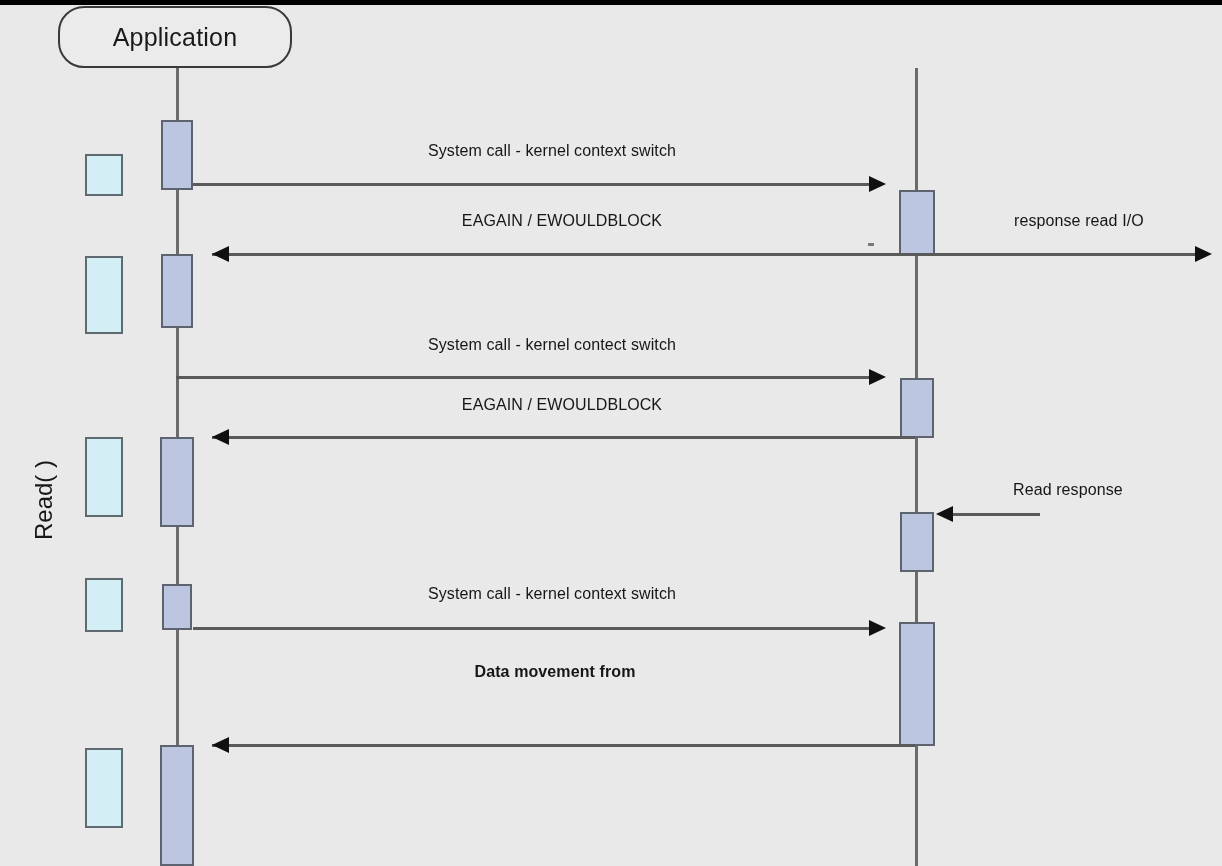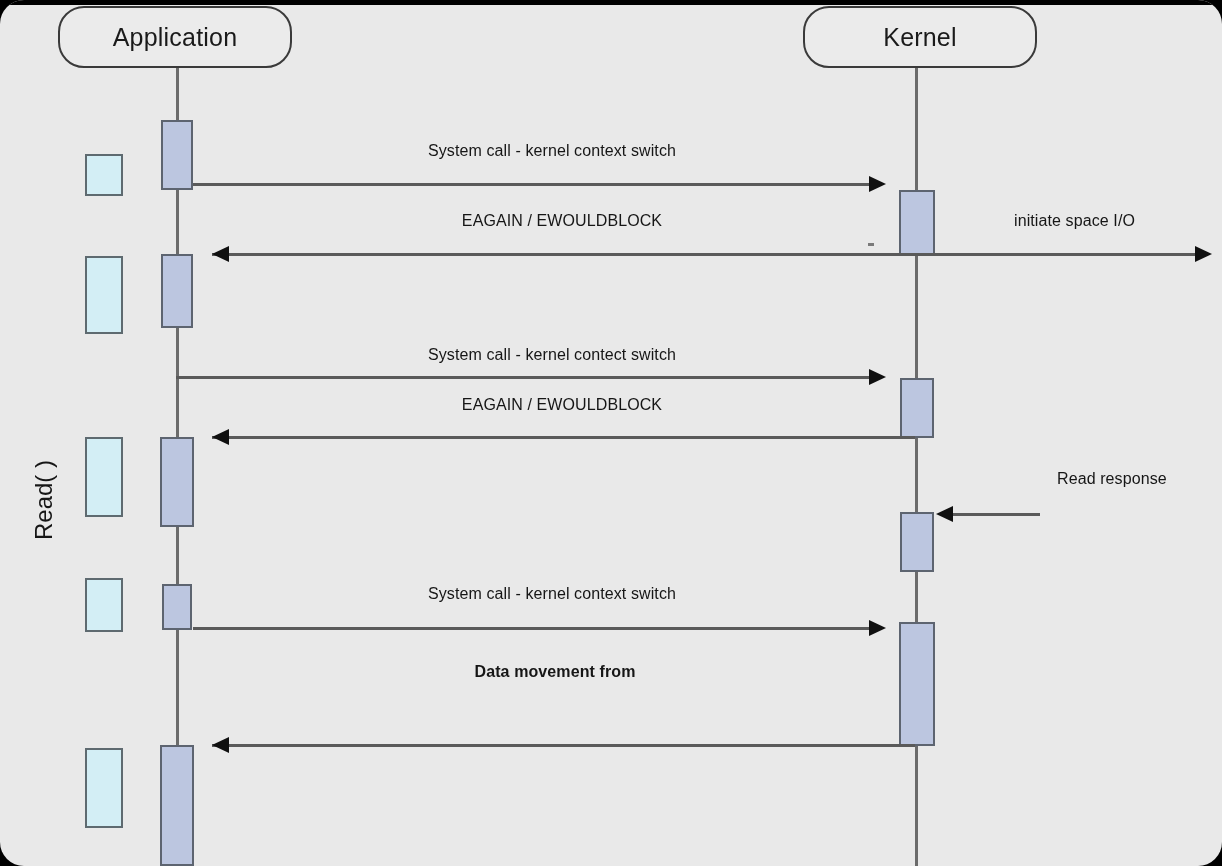--- a/index.html
+++ b/index.html
@@ -6,21 +6,20 @@
   body{
     width:1222px;height:866px;
     background:#000;
     font-family:"Liberation Sans","DejaVu Sans",sans-serif;
     overflow:hidden;
   }
   #canvas{
     position:absolute;left:0;top:0;width:1222px;height:866px;
     background:#e9e9e9;
     overflow:hidden;
-    border-radius:24px;
   }
   #topstrip{
     position:absolute;left:0;top:0;width:1222px;height:5px;background:#000;z-index:40;
   }
 
   
   .head{
     position:absolute;
     box-sizing:border-box;
     background:#ebebeb;
@@ -112,23 +111,20 @@
 <body>
 
 <div id="canvas">
 
   <div id="topstrip"></div>
 
   <div class="head" style="left:58px;top:6px;width:234px;height:62px;">
     <span>Application</span>
   </div>
 
-  <div class="head" style="left:803px;top:6px;width:234px;height:62px;">
-    <span>Kernel</span>
-  </div>
 
   <div class="stem" style="left:176px;top:68px;height:798px;"></div>
   <div class="stem" style="left:915px;top:68px;height:798px;"></div>
 
   <div class="vlabel" style="left:30px;top:540px;">Read( )</div>
 
   <div class="cyan" style="left:85px;top:154px;width:38px;height:42px;"></div>
   <div class="cyan" style="left:85px;top:256px;width:38px;height:78px;"></div>
   <div class="cyan" style="left:85px;top:437px;width:38px;height:80px;"></div>
   <div class="cyan" style="left:85px;top:578px;width:38px;height:54px;"></div>
@@ -148,33 +144,33 @@
   <div class="tick" style="left:868px;top:243px;"></div>
 
   <div class="msglabel ctr" style="left:552px;top:142px;">System call - kernel context switch</div>
   <div class="msgline" style="left:193px;top:183px;width:687px;"></div>
   <div class="arrowhead right" style="left:869px;top:176px;"></div>
 
   <div class="msglabel ctr" style="left:562px;top:212px;">EAGAIN / EWOULDBLOCK</div>
   <div class="msgline" style="left:212px;top:253px;width:703px;"></div>
   <div class="arrowhead left" style="left:212px;top:246px;"></div>
 
-  <div class="msglabel" style="left:1014px;top:212px;">initiate space I/O</div>
+  <div class="msglabel" style="left:1014px;top:212px;">response read I/O</div>
   <div class="msgline" style="left:915px;top:253px;width:285px;"></div>
   <div class="arrowhead right" style="left:1195px;top:246px;"></div>
 
-  <div class="msglabel ctr" style="left:552px;top:346px;text-align:right;">System call - kernel contect switch</div>
+  <div class="msglabel ctr" style="left:552px;top:336px;text-align:right;">System call - kernel contect switch</div>
   <div class="msgline" style="left:176px;top:376px;width:704px;"></div>
   <div class="arrowhead right" style="left:869px;top:369px;"></div>
 
   <div class="msglabel ctr" style="left:562px;top:396px;">EAGAIN / EWOULDBLOCK</div>
   <div class="msgline" style="left:212px;top:436px;width:703px;"></div>
   <div class="arrowhead left" style="left:212px;top:429px;"></div>
 
-  <div class="msglabel" style="left:1013px;top:470px;margin-left:44px;">Read response</div>
+  <div class="msglabel" style="left:1013px;top:481px;">Read response</div>
   <div class="msgline" style="left:952px;top:513px;width:88px;"></div>
   <div class="arrowhead left" style="left:936px;top:506px;"></div>
 
   <div class="msglabel ctr" style="left:552px;top:585px;">System call - kernel context switch</div>
   <div class="msgline" style="left:193px;top:627px;width:687px;"></div>
   <div class="arrowhead right" style="left:869px;top:620px;"></div>
 
   <div class="msglabel two" style="left:345px;top:662px;">
     <span>Data movement from</span><br>
   </div>

